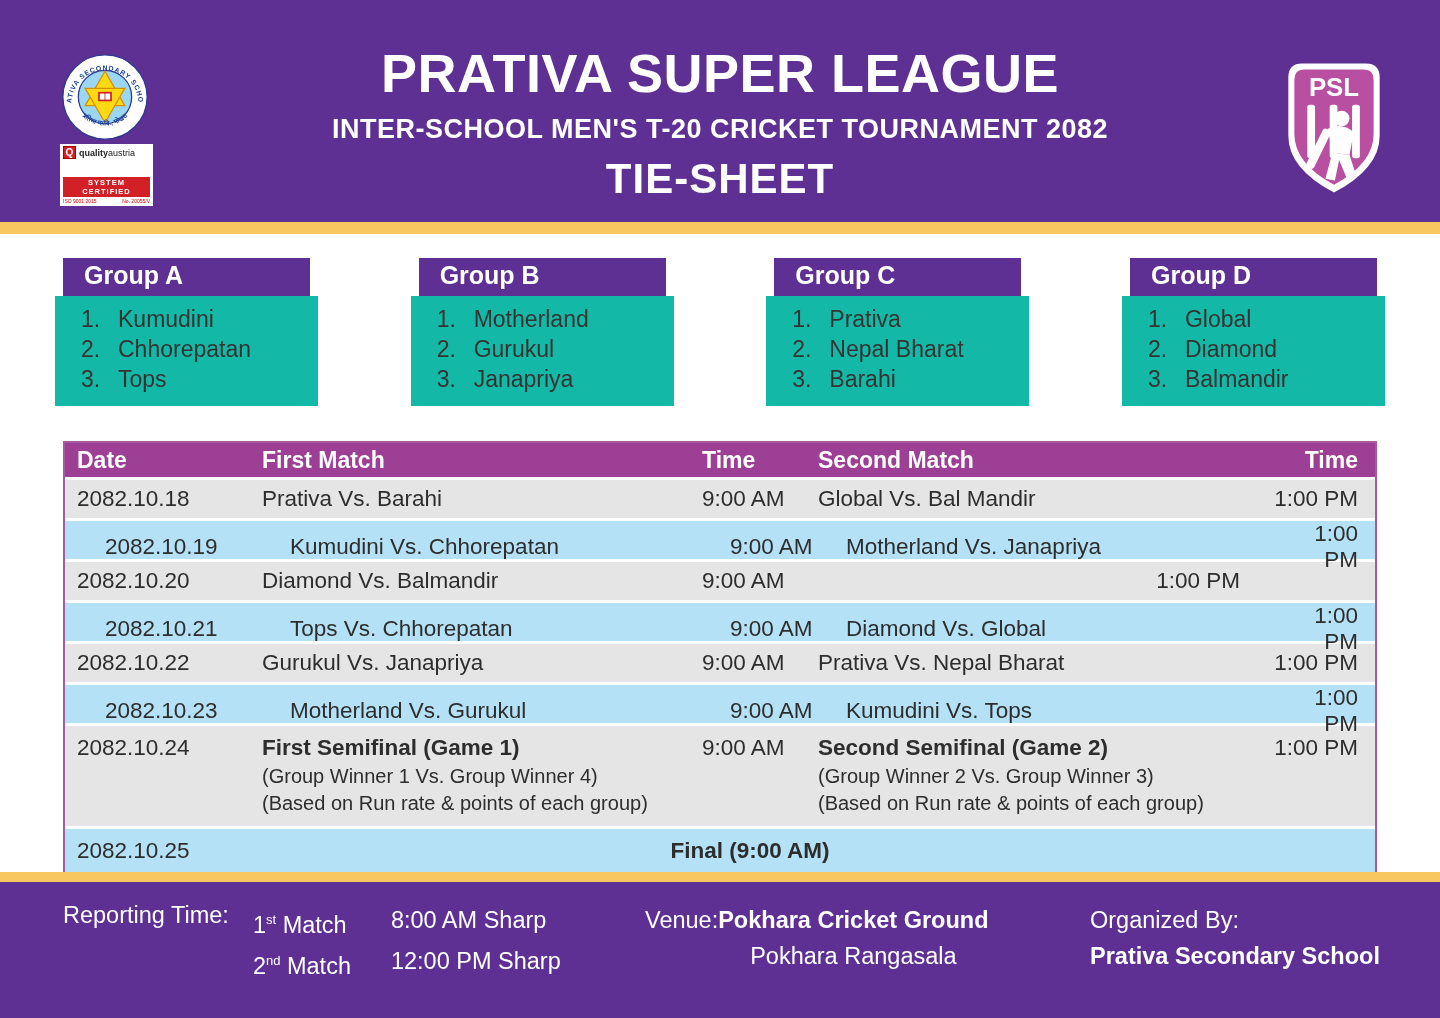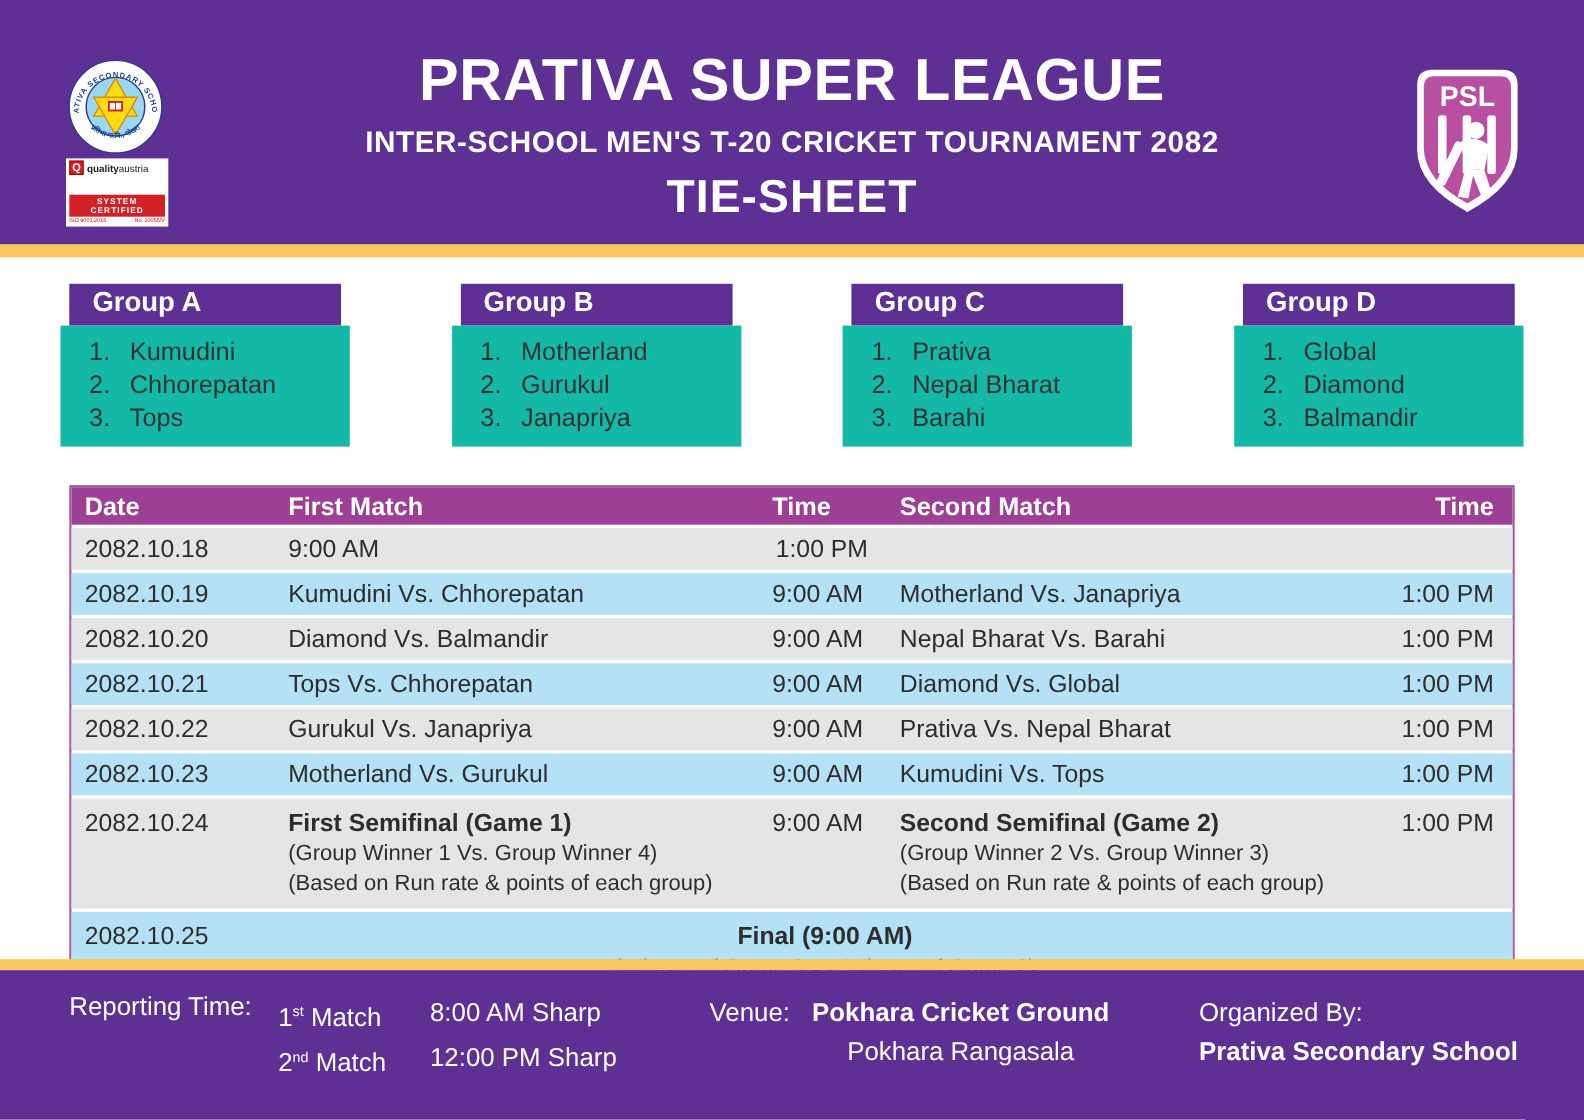--- a/index.html
+++ b/index.html
@@ -44,42 +44,42 @@
   .team::before { content: counter(team) "."; flex: 0 0 37px; }
 
   
   .schedule { margin: 35px 63px 0; border: 2px solid #a55c9e; background: #fff; }
   .s-row { display: grid; grid-template-columns: 185px 440px 116px 451px 1fr; align-items: center; }
   .s-row > div { padding-left: 12px; }
   .s-head { background: #9d3f94; color: #fff; font-weight: 700; font-size: 23px; height: 34px; margin-bottom: 3px; }
   .s-head .c-time2 { padding-left: 6px; }
   .m-row { height: 38px; margin-bottom: 3px; font-size: 22.5px; }
   .cream { background: #e5e5e5; }
-  .blue  { background: #b4e1f6; }
+  .blue  { background: #b4e1f6; padding-left: 28px; }
   .c-time2 { text-align: right; padding-right: 17px !important; }
 
   .sf-row { align-items: start; padding: 7px 0 9px; margin-bottom: 3px; font-size: 22.5px; }
   .sf-row > div { padding-left: 12px; line-height: 30px; }
   .sf-title { font-weight: 700; }
   .sf-sub { font-size: 20px; line-height: 27px; }
 
   .final-row { position: relative; min-height: 62px; padding: 7px 0 9px; }
   .final-date { position: absolute; left: 12px; top: 9px; font-size: 22.5px; }
   .final-center { text-align: center; padding-left: 60px; }
   .final-title { font-size: 22.5px; font-weight: 700; line-height: 30px; }
   .final-sub { font-size: 20.5px; line-height: 27px; }
 
   
   .footer { position: absolute; left: 0; right: 0; bottom: 0; }
   .footer-gold { height: 10px; background: #f8c75f; }
   .footer-bar { height: 136px; background: #5e3094; position: relative; color: #fff; font-size: 23.5px; }
   .footer-bar sup { font-size: 13px; }
   .reporting { position: absolute; left: 63px; top: 20px; display: flex; gap: 24px; }
   .match-grid { display: grid; grid-template-columns: 128px auto; column-gap: 10px; line-height: 36px; }
-  .venue { position: absolute; left: 645px; top: 20px; display: flex; gap: 20px; line-height: 36px; }
+  .venue { position: absolute; left: 645px; top: 20px; display: flex; gap: 0; line-height: 36px; }
   .venue-name { font-weight: 700; }
   .venue-sub { text-align: center; }
   .organizer { position: absolute; left: 1090px; top: 20px; line-height: 36px; }
   .org-name { font-weight: 700; }
 </style>
 </head>
 <body>
 
 <div class="page">
 
@@ -190,35 +190,36 @@
     <div class="s-row s-head">
       <div>Date</div>
       <div>First Match</div>
       <div>Time</div>
       <div>Second Match</div>
       <div class="c-time2">Time</div>
     </div>
 
     <div class="s-row m-row cream">
       <div>2082.10.18</div>
-      <div>9:00 AM</div>
+      <div>Prativa Vs. Barahi</div>
+      <div>9:00 AM</div>
+      <div>Global Vs. Bal Mandir</div>
       <div class="c-time2">1:00 PM</div>
     </div>
     <div class="s-row m-row blue">
       <div>2082.10.19</div>
       <div>Kumudini Vs. Chhorepatan</div>
       <div>9:00 AM</div>
       <div>Motherland Vs. Janapriya</div>
       <div class="c-time2">1:00 PM</div>
     </div>
     <div class="s-row m-row cream">
       <div>2082.10.20</div>
       <div>Diamond Vs. Balmandir</div>
       <div>9:00 AM</div>
-      <div>Nepal Bharat Vs. Barahi</div>
       <div class="c-time2">1:00 PM</div>
     </div>
     <div class="s-row m-row blue">
       <div>2082.10.21</div>
       <div>Tops Vs. Chhorepatan</div>
       <div>9:00 AM</div>
       <div>Diamond Vs. Global</div>
       <div class="c-time2">1:00 PM</div>
     </div>
     <div class="s-row m-row cream">

